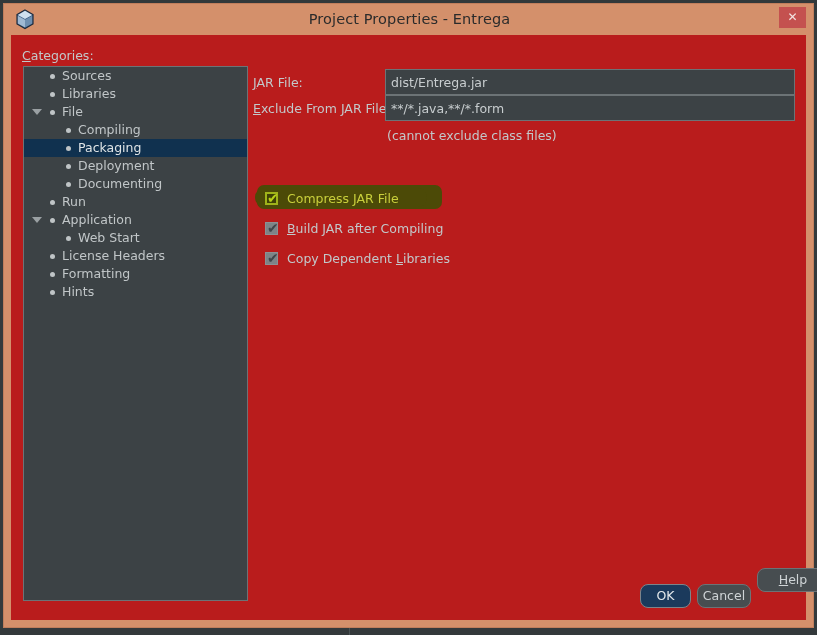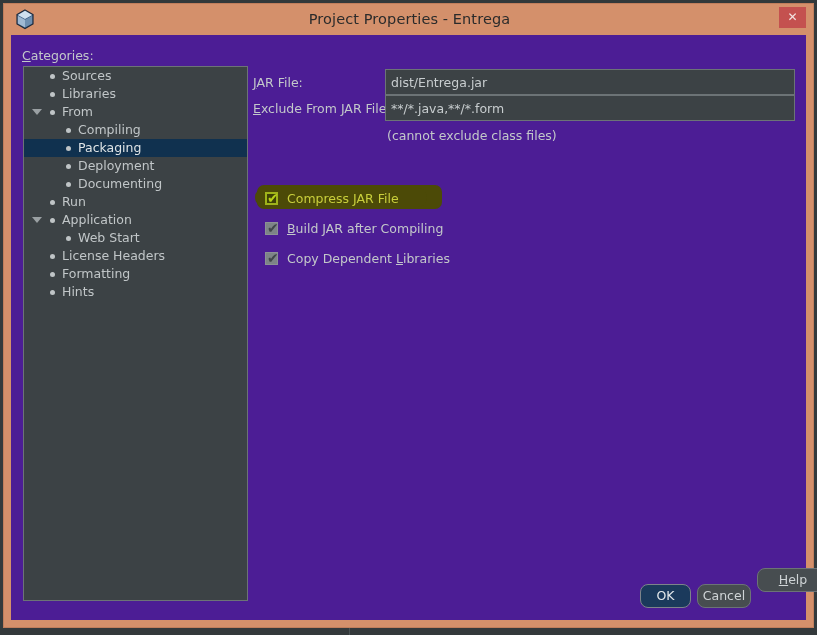--- a/index.html
+++ b/index.html
@@ -82,21 +82,21 @@
     text-align: center;
     cursor: pointer;
   }
 
   
   #content {
     position: absolute;
     left: 7px; top: 31px;
     width: 795px;
     height: 585px;
-    background: #4c1d95;
+    background: #b91c1c;
     box-sizing: border-box;
   }
 
   
   #categories-label {
     position: absolute;
     left: 11px; top: 13px;
     font-size: 12.5px;
     color: #c3c8ca;
   }
@@ -299,21 +299,21 @@
           <span class="bullet"></span>
           <span class="tlabel">Sources</span>
         </div>
         <div class="tree-row d1">
           <span class="bullet"></span>
           <span class="tlabel">Libraries</span>
         </div>
         <div class="tree-row d1">
           <span class="arrow"></span>
           <span class="bullet"></span>
-          <span class="tlabel">From</span>
+          <span class="tlabel">File</span>
         </div>
         <div class="tree-row d2">
           <span class="bullet"></span>
           <span class="tlabel">Compiling</span>
         </div>
         <div class="tree-row d2 selected">
           <span class="bullet"></span>
           <span class="tlabel">Packaging</span>
         </div>
         <div class="tree-row d2">

